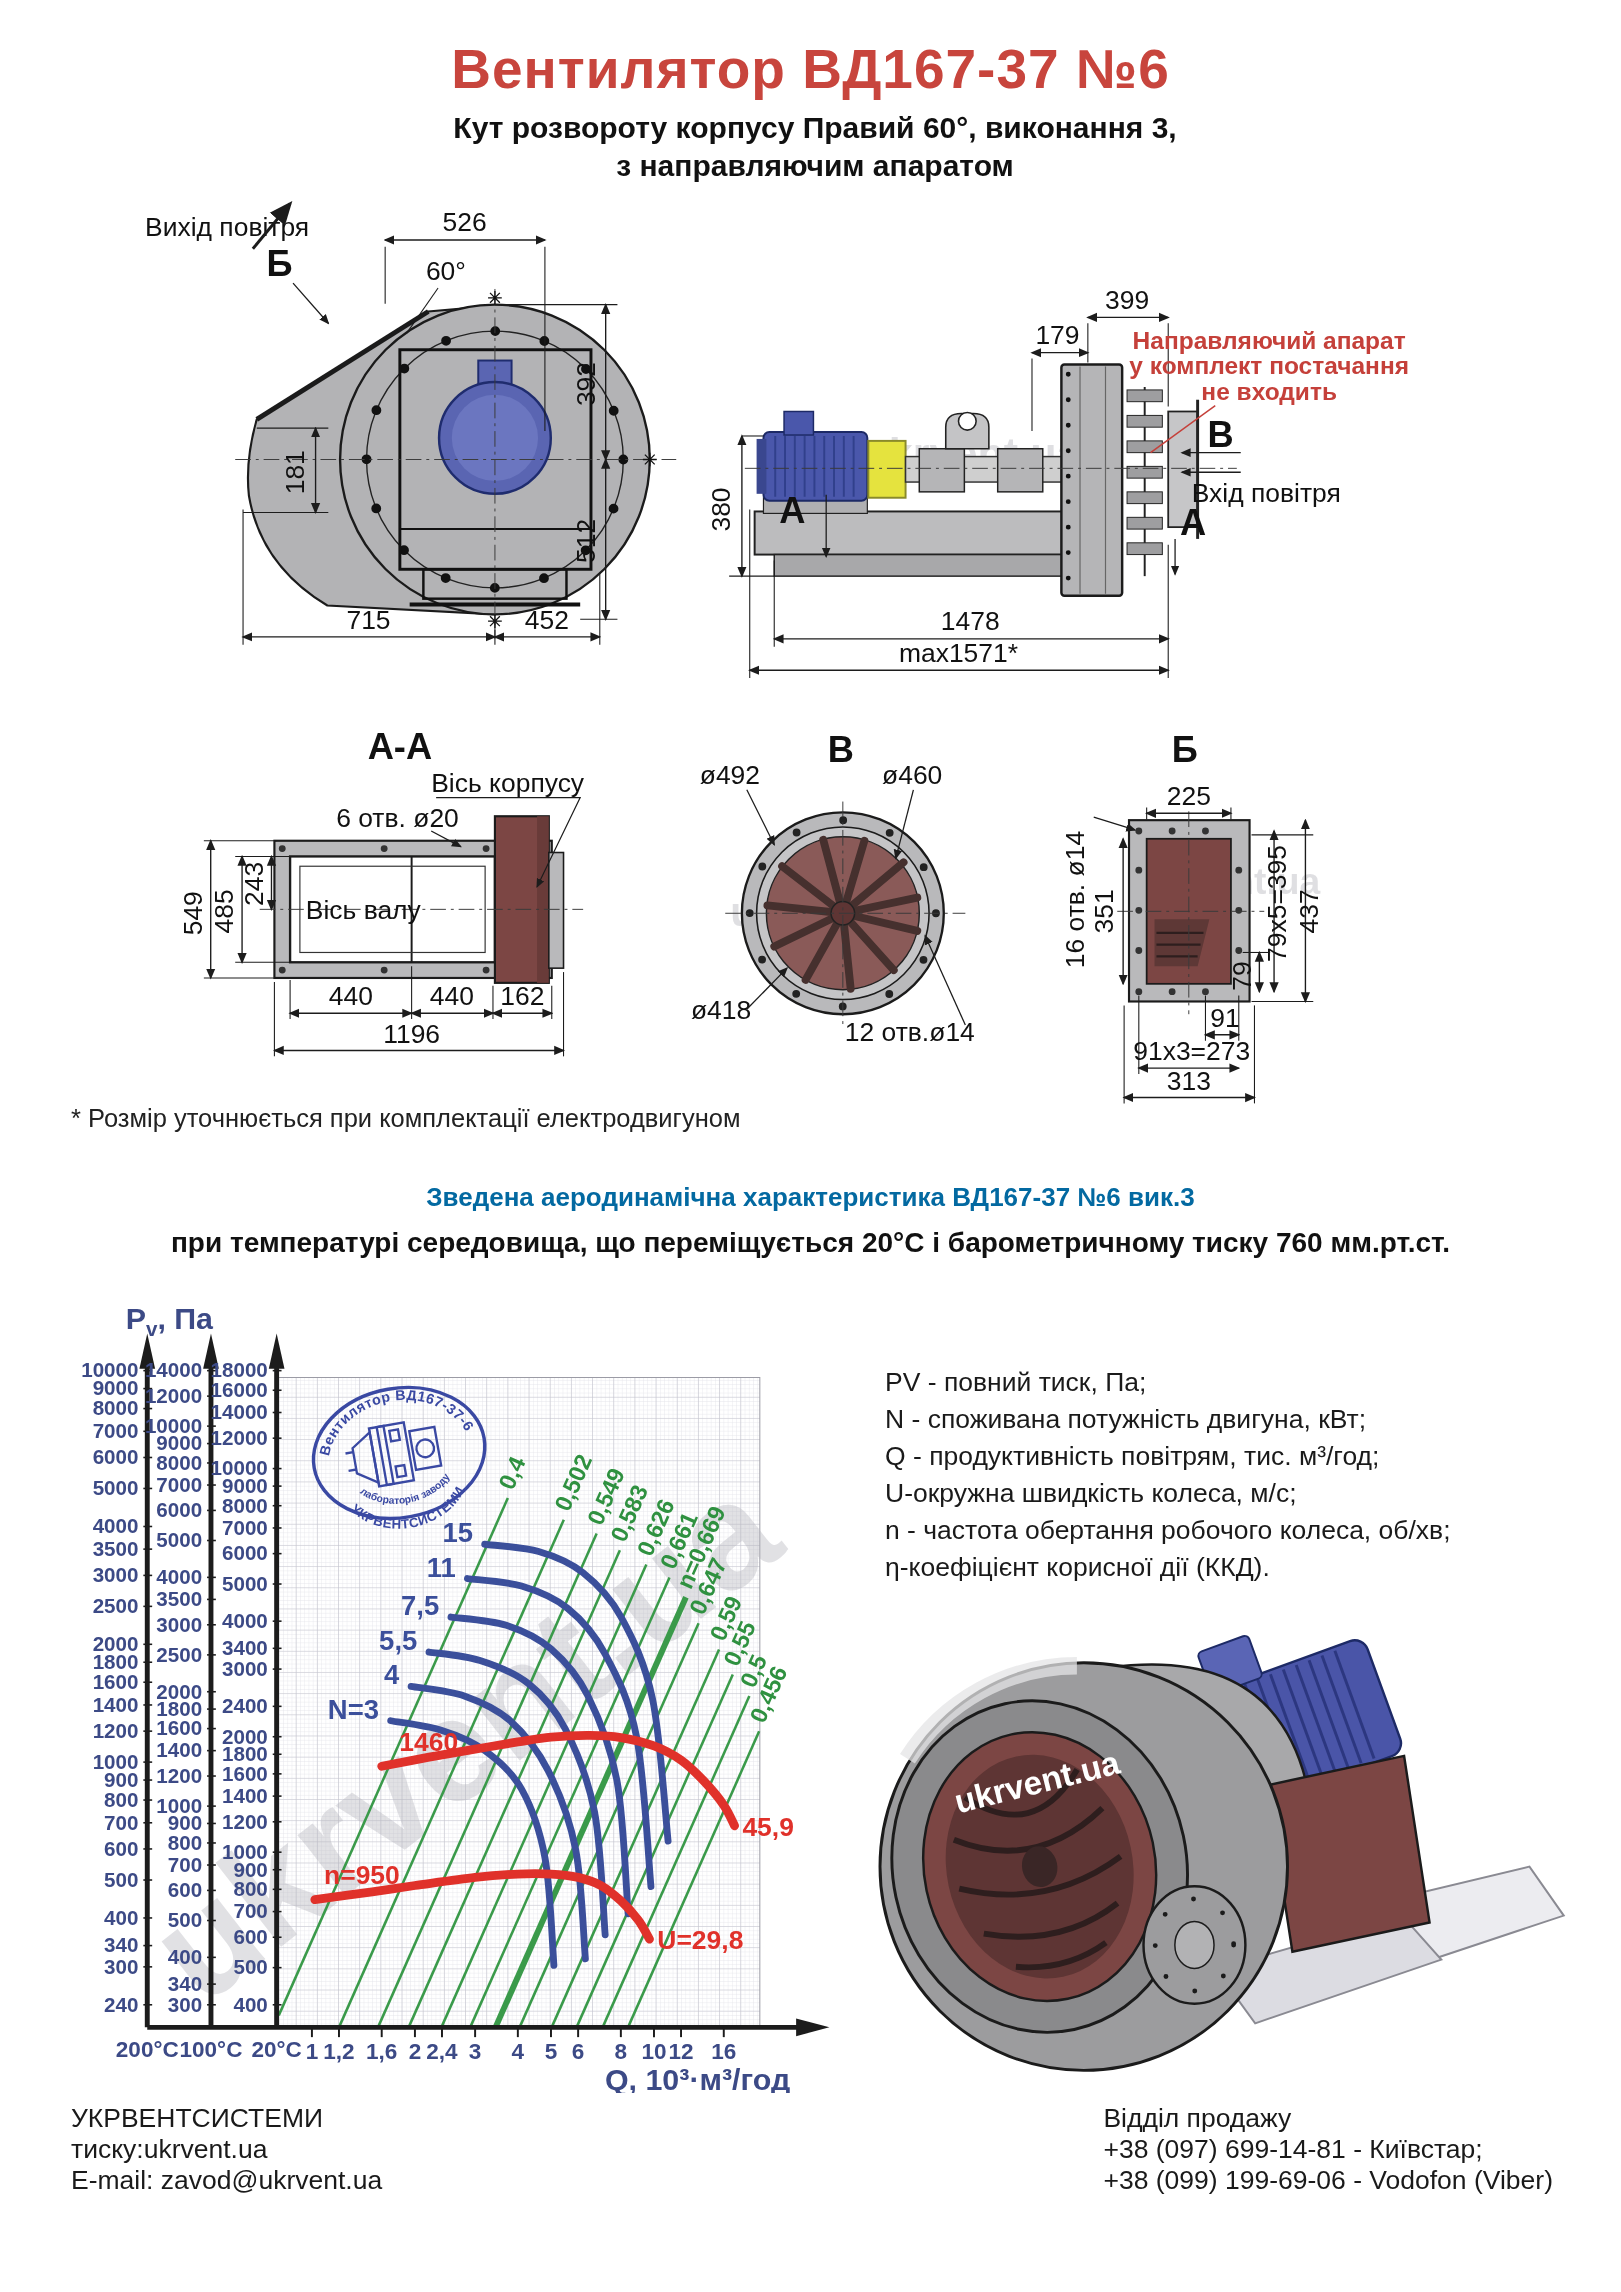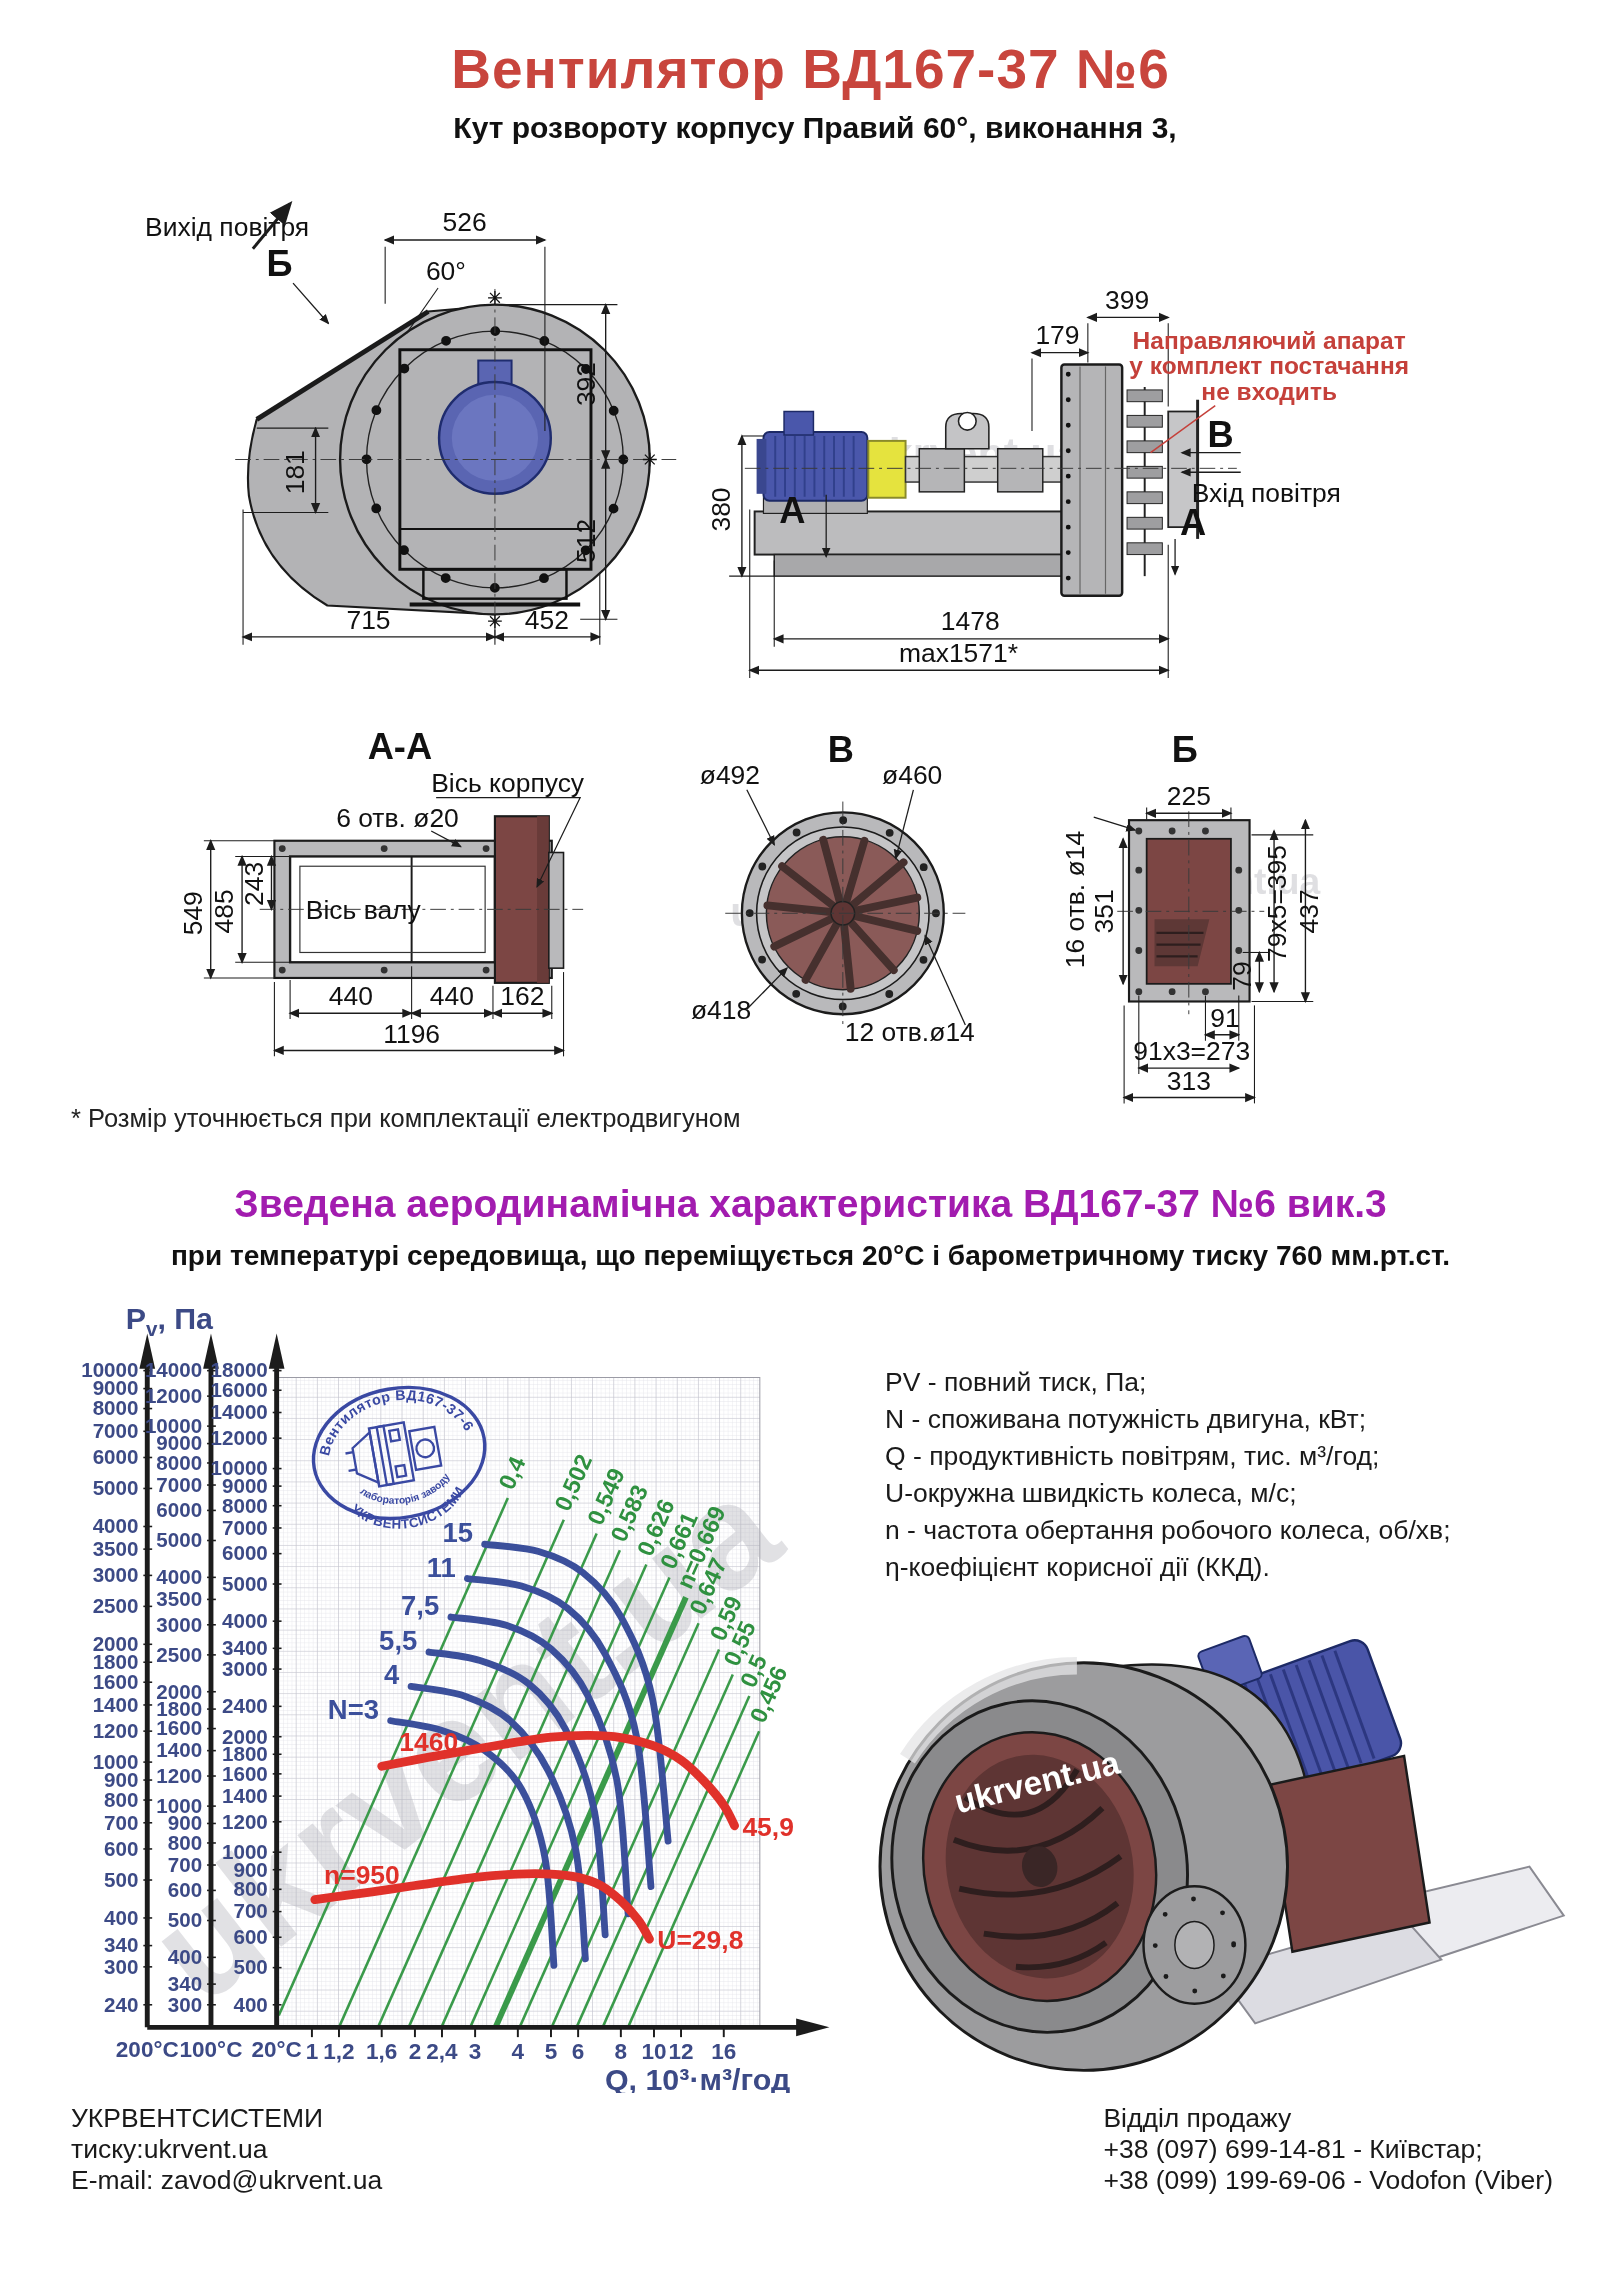--- a/index.html
+++ b/index.html
@@ -4,21 +4,21 @@
 <style>
   html,body{margin:0;padding:0;background:#888;}
   .page{position:relative;width:1621px;height:2293px;background:#ffffff;overflow:hidden;
         font-family:"Liberation Sans",sans-serif;color:#111;}
   .abs{position:absolute;}
   .header{top:37px;left:0;width:1621px;text-align:center;}
   .title{font-size:55px;font-weight:bold;color:#c8453d;letter-spacing:1px;}
   .subtitle{font-size:30px;font-weight:bold;line-height:38px;color:#111;margin-top:7.8px;margin-left:9px;}
   .footnote{top:1104px;left:71px;font-size:25.5px;color:#222;}
   .aero-head{top:1182px;left:0;width:1621px;text-align:center;}
-  .aero-title{font-size:39px;font-weight:bold;color:#a21caf;}
+  .aero-title{font-size:26px;font-weight:bold;color:#0369a1;}
   .aero-sub{font-size:28px;font-weight:bold;color:#111;margin-top:14px;}
   .legend{top:1364px;left:885px;width:696px;font-size:26.5px;line-height:37px;color:#1a1a1a;}
   .footer{top:2103px;left:71px;width:1482px;display:flex;justify-content:space-between;
           font-size:26.5px;line-height:31px;color:#1a1a1a;}
   .footer .right{text-align:left;}
   svg text{font-family:"Liberation Sans",sans-serif;}
   .dt{font-size:27px;fill:#111;}
   .mk{font-size:37px;font-weight:bold;fill:#111;}
   .lbl{font-size:27px;fill:#111;}
   .red-note{font-size:25px;font-weight:bold;fill:#c5403a;}
@@ -30,20 +30,21 @@
 </style>
 </head>
 <body>
 
 <div class="page">
 
   <div class="abs header">
     <div class="title">Вентилятор  ВД167-37 №6</div>
     <div class="subtitle">
       <div>Кут розвороту корпусу Правий 60°, виконання 3,</div>
+      <div>з направляючим апаратом</div>
     </div>
   </div>
 
   <svg class="abs" style="top:186px;left:0" width="1621" height="941" viewBox="0 190 1654 960">
     <defs>
       <marker id="car" viewBox="0 0 10 10" refX="8.5" refY="5" markerWidth="8" markerHeight="8" orient="auto-start-reverse">
           <path d="M0 0.8L10 5L0 9.2z" fill="#1c1c1c"></path>
         </marker>
     </defs>
 

